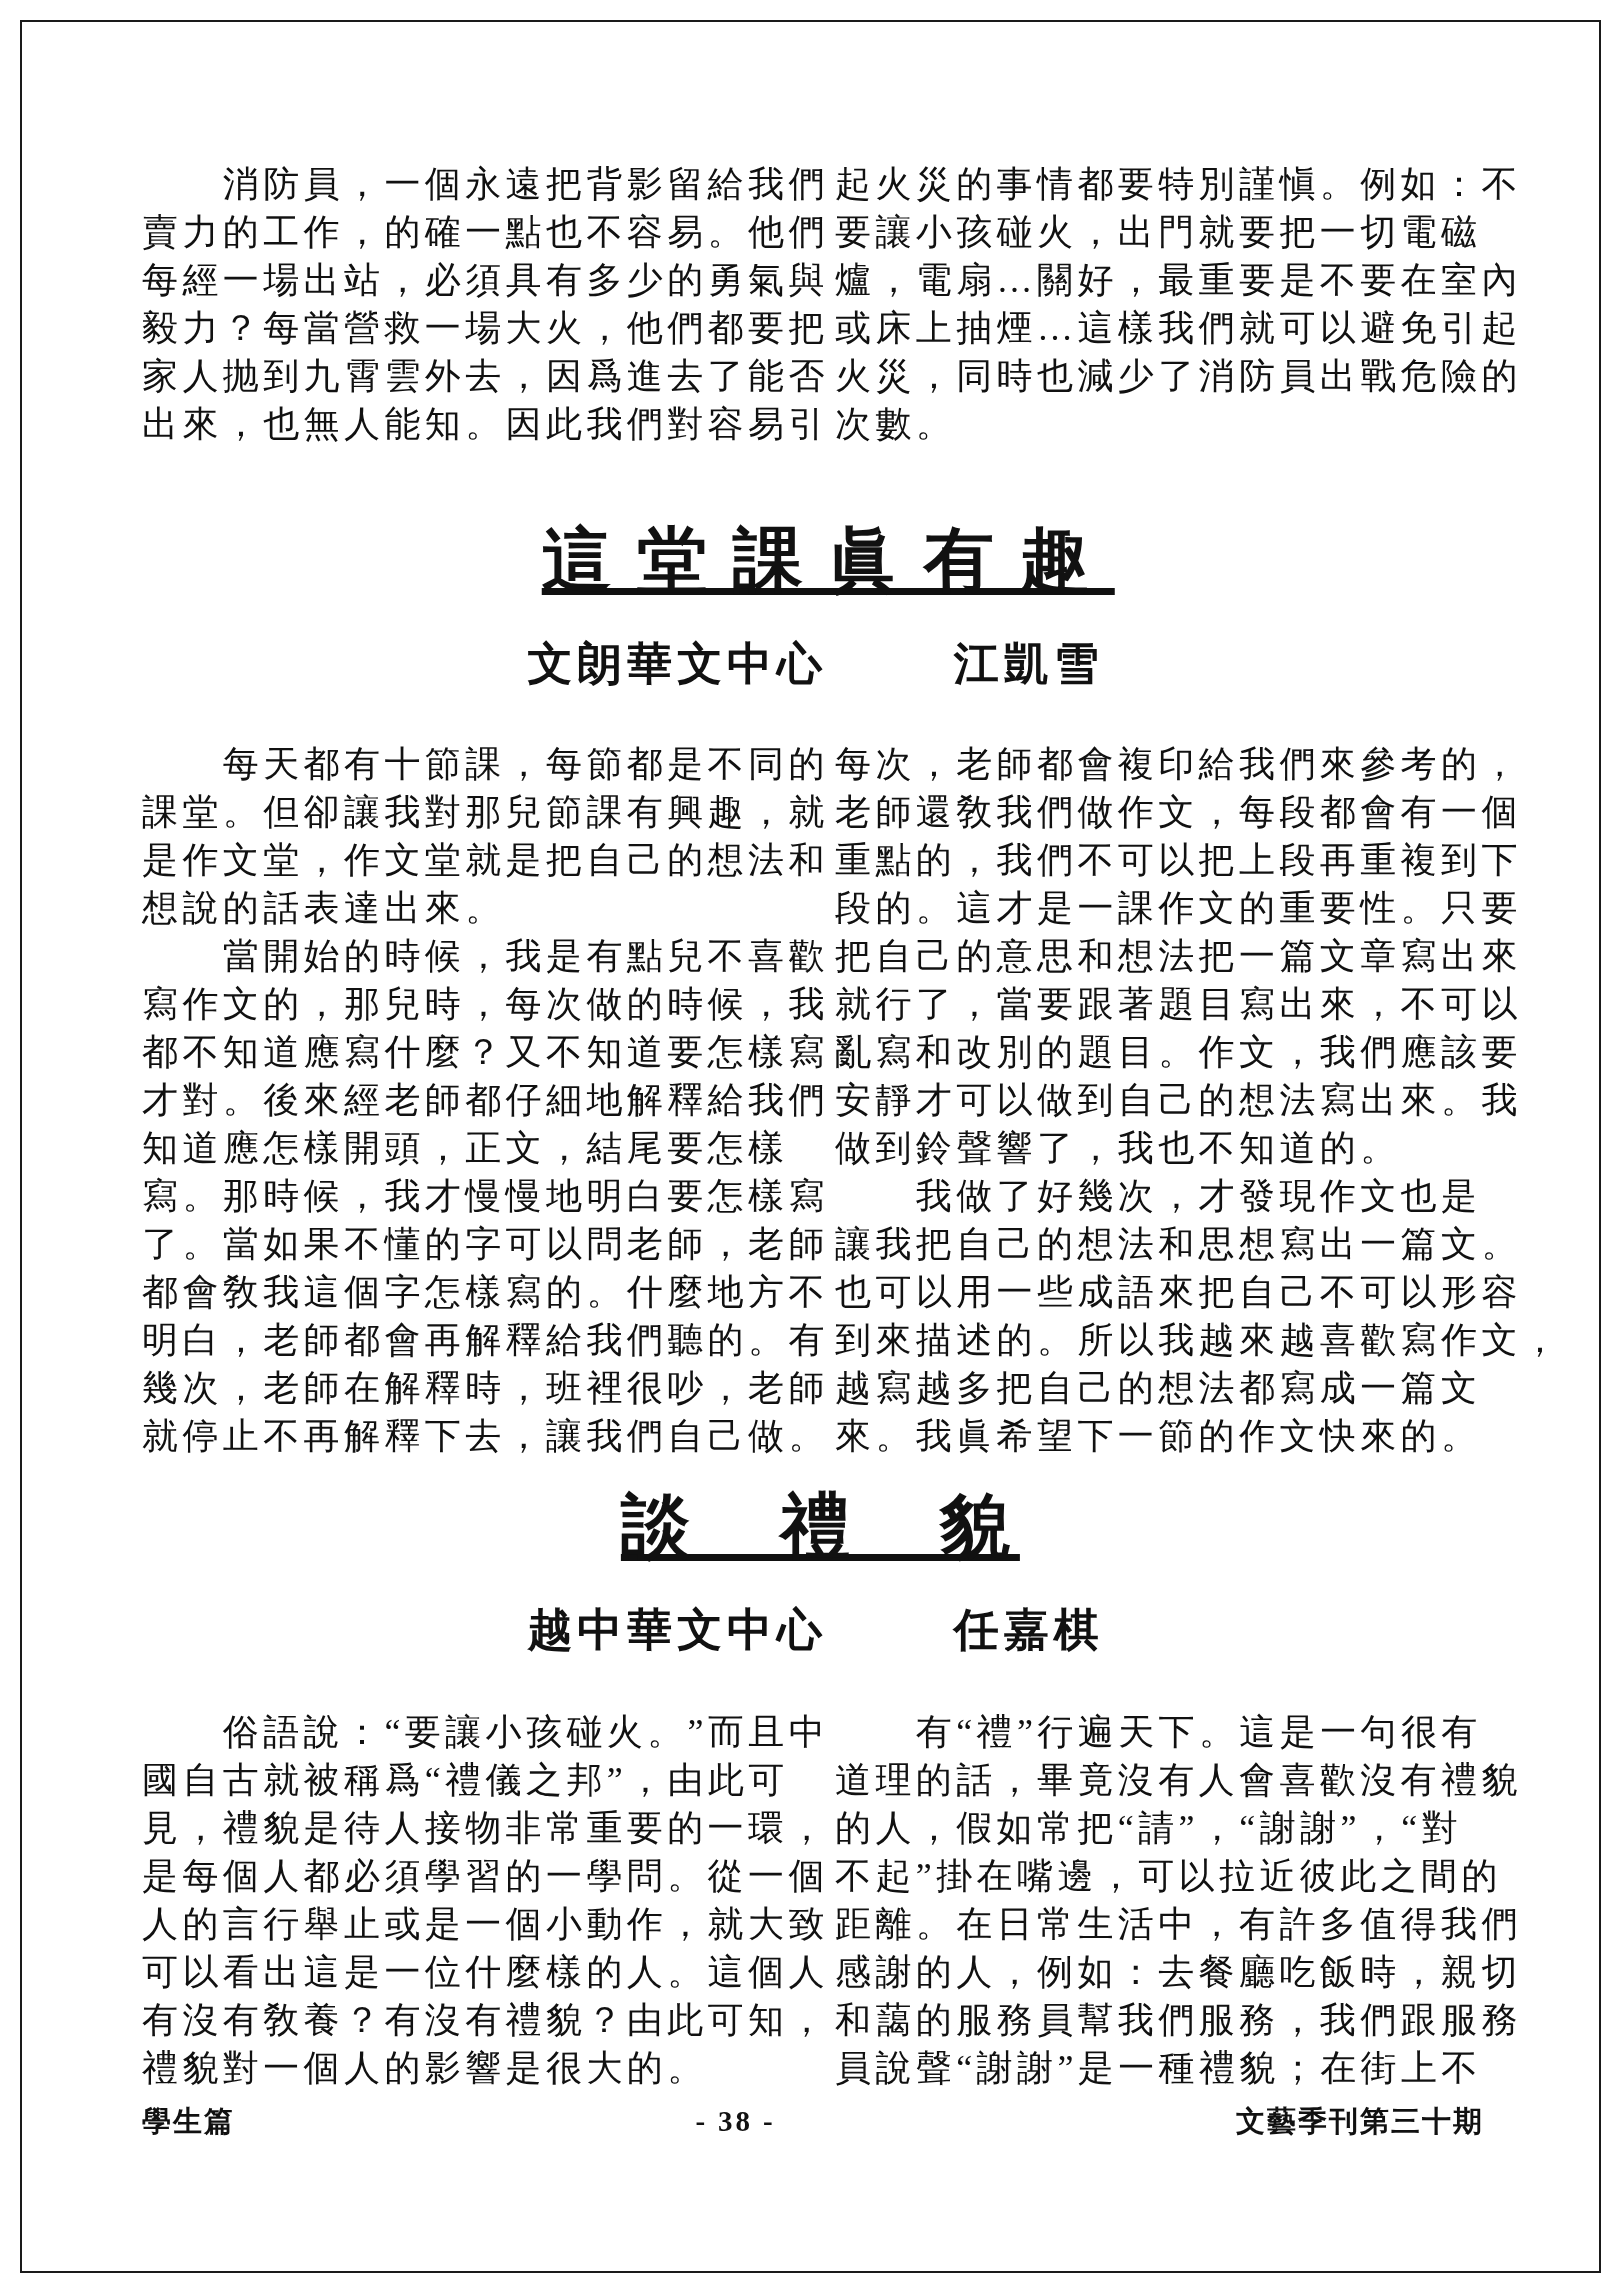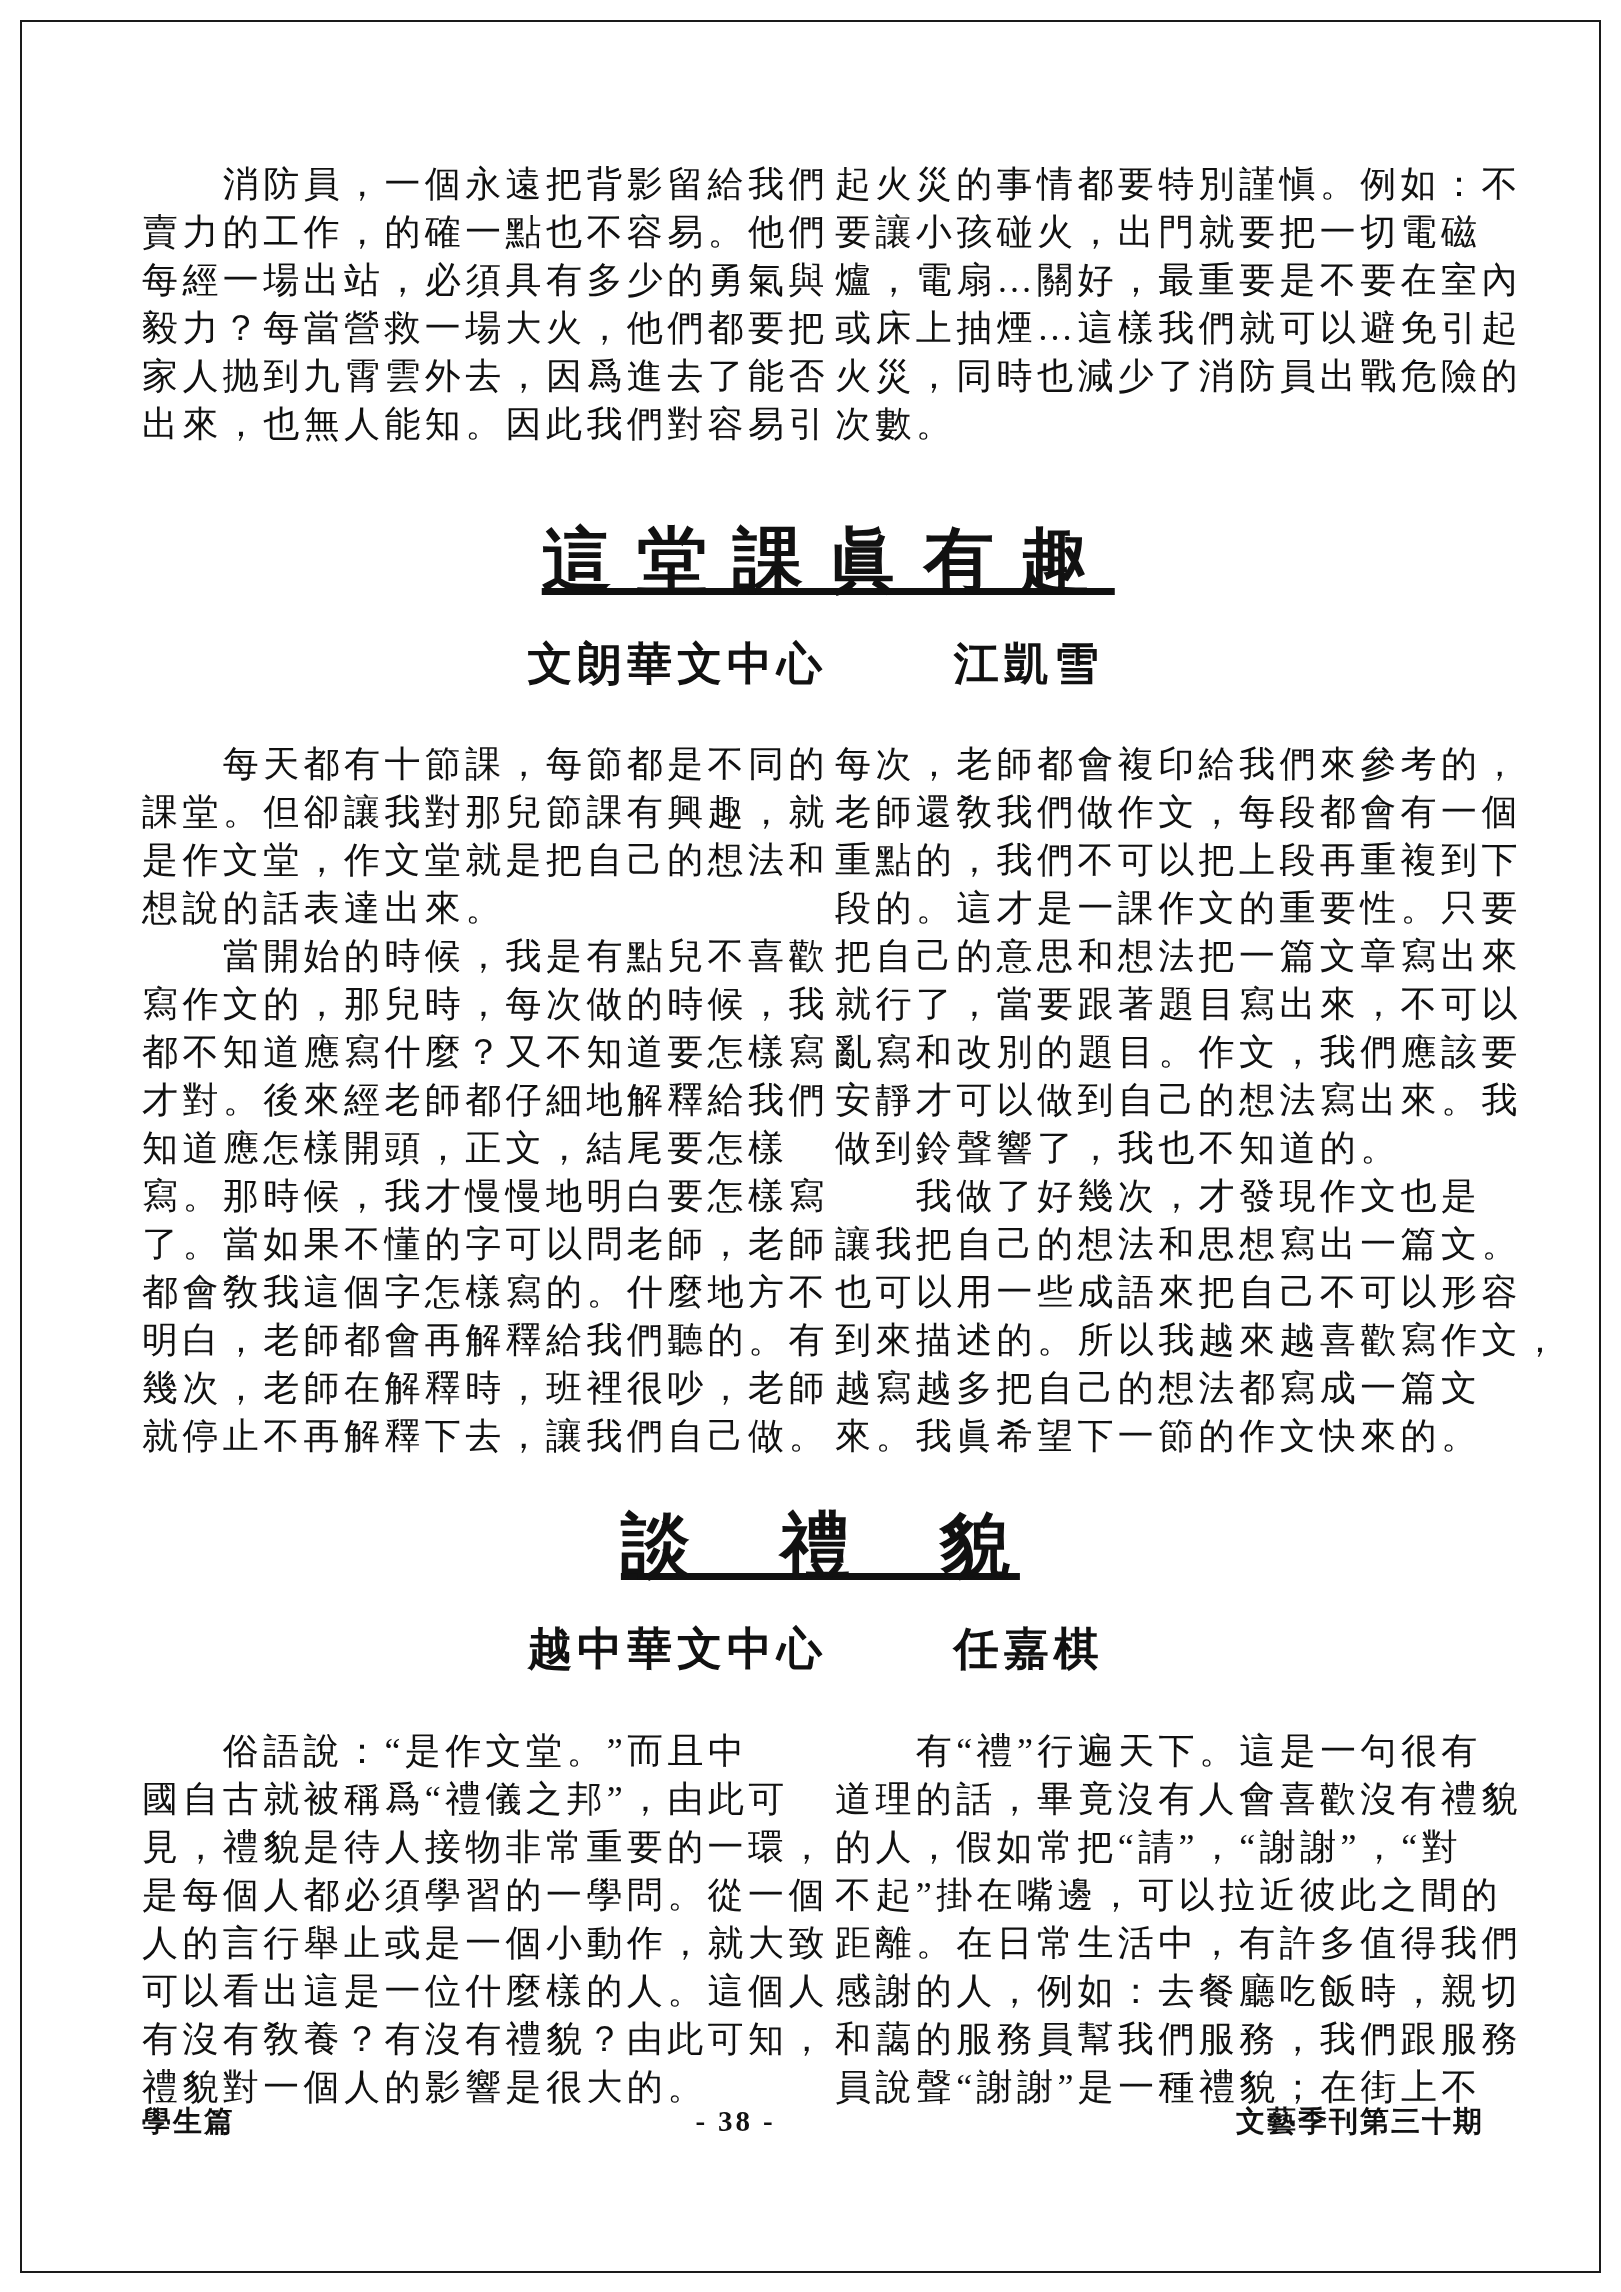--- a/index.html
+++ b/index.html
@@ -22,21 +22,21 @@
     font-weight:500;
   }
   .text-line{white-space:nowrap;overflow:visible;}
   .a1{margin-top:160px;}
   .a2{margin-top:53px;}
   .a3{margin-top:55px;}
   .title{
     text-align:center;font-weight:bold;font-size:70px;line-height:69px;
     letter-spacing:25.5px;margin-top:78px;text-indent:25.5px;text-decoration:underline;
   }
-  .title2{margin-top:51px;letter-spacing:9.8px;text-indent:9.8px;}
+  .title2{margin-top:32px;letter-spacing:9.8px;text-indent:9.8px;}
   .byline{
     display:flex;justify-content:center;gap:127px;
     margin-top:25.5px;font-size:45px;line-height:45px;font-weight:600;
     letter-spacing:4.9px;
   }
   .byline.second{margin-top:23.5px;}
   .footer{
     position:absolute;top:2102px;left:142px;right:137px;
     display:flex;justify-content:space-between;align-items:baseline;
     font-size:29px;line-height:39px;gap:28px;
@@ -123,21 +123,21 @@
   </section>
 
   <section>
     <h1 class="title title2">談　禮　貌</h1>
     <div class="byline second">
       <span>越中華文中心</span>
       <span>任嘉棋</span>
     </div>
     <div class="cols a3">
       <div class="col">
-          <div class="text-line">　　俗語說：“是作文堂。”而且中</div>
+          <div class="text-line">　　俗語說：“要讓小孩碰火。”而且中</div>
           <div class="text-line">國自古就被稱爲“禮儀之邦”，由此可</div>
           <div class="text-line">見，禮貌是待人接物非常重要的一環，</div>
           <div class="text-line">是每個人都必須學習的一學問。從一個</div>
           <div class="text-line">人的言行舉止或是一個小動作，就大致</div>
           <div class="text-line">可以看出這是一位什麼樣的人。這個人</div>
           <div class="text-line">有沒有敎養？有沒有禮貌？由此可知，</div>
           <div class="text-line">禮貌對一個人的影響是很大的。</div>
         </div>
       <div class="col">
           <div class="text-line">　　有“禮”行遍天下。這是一句很有</div>

